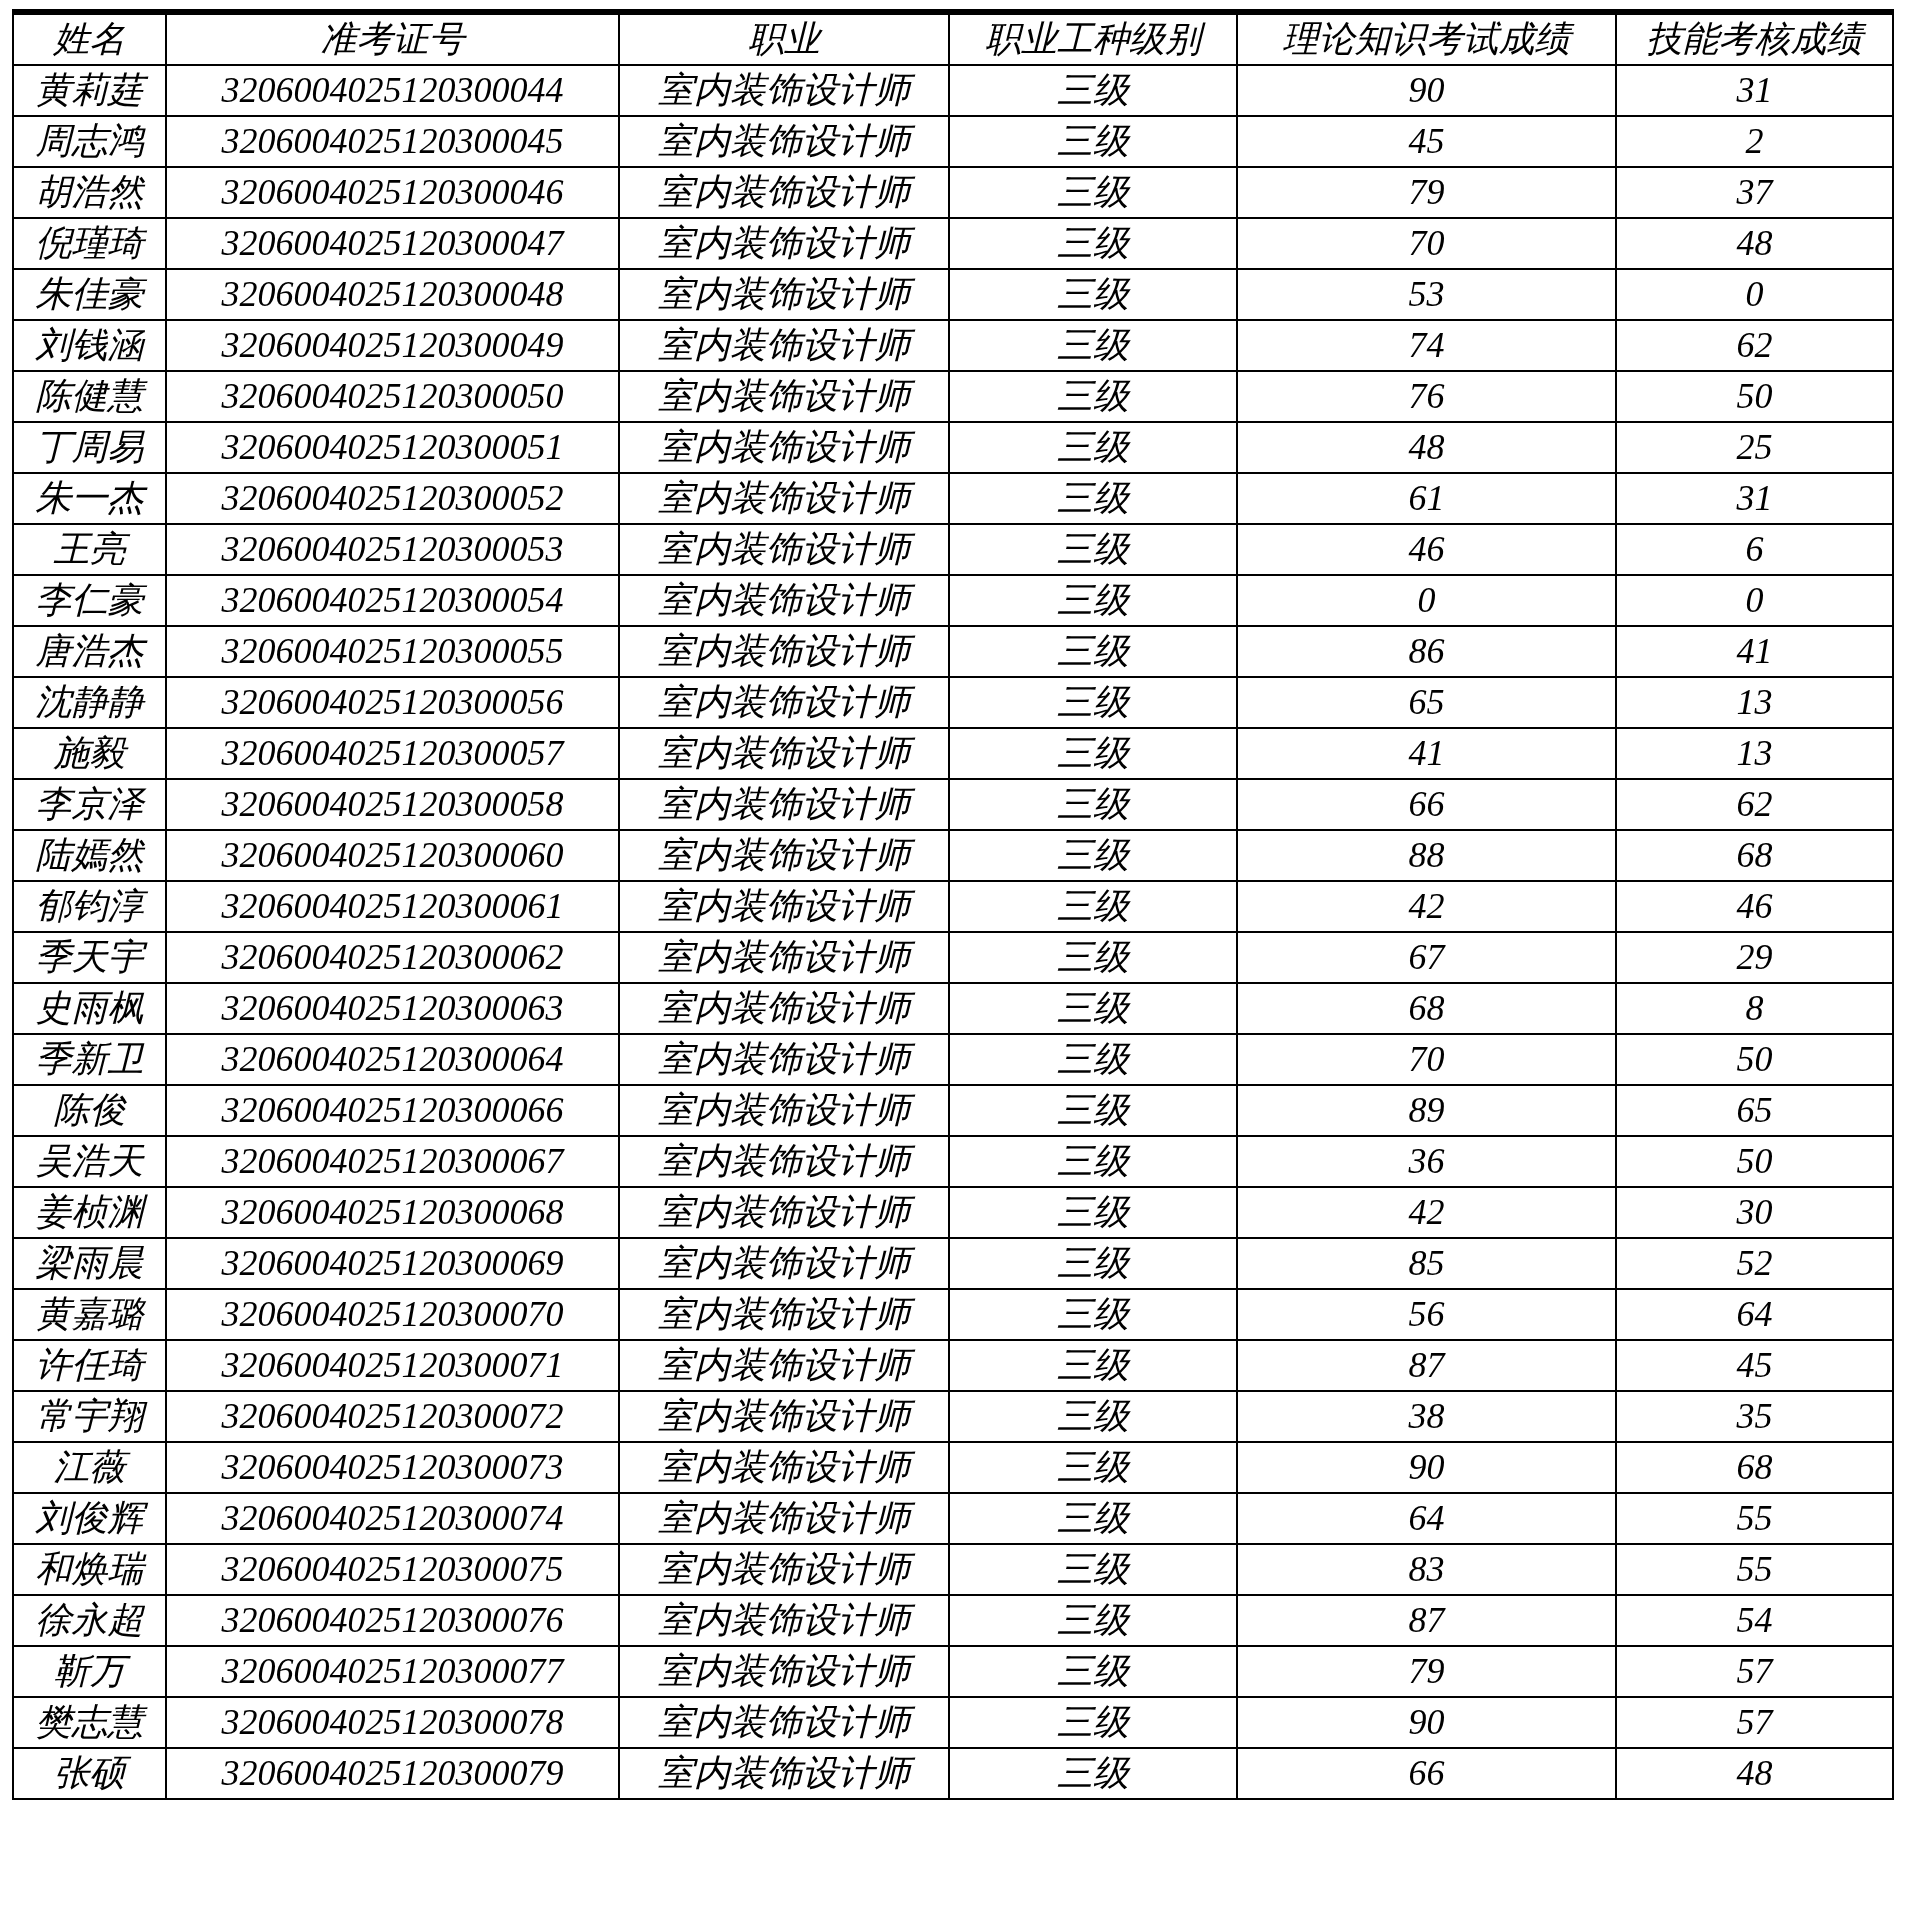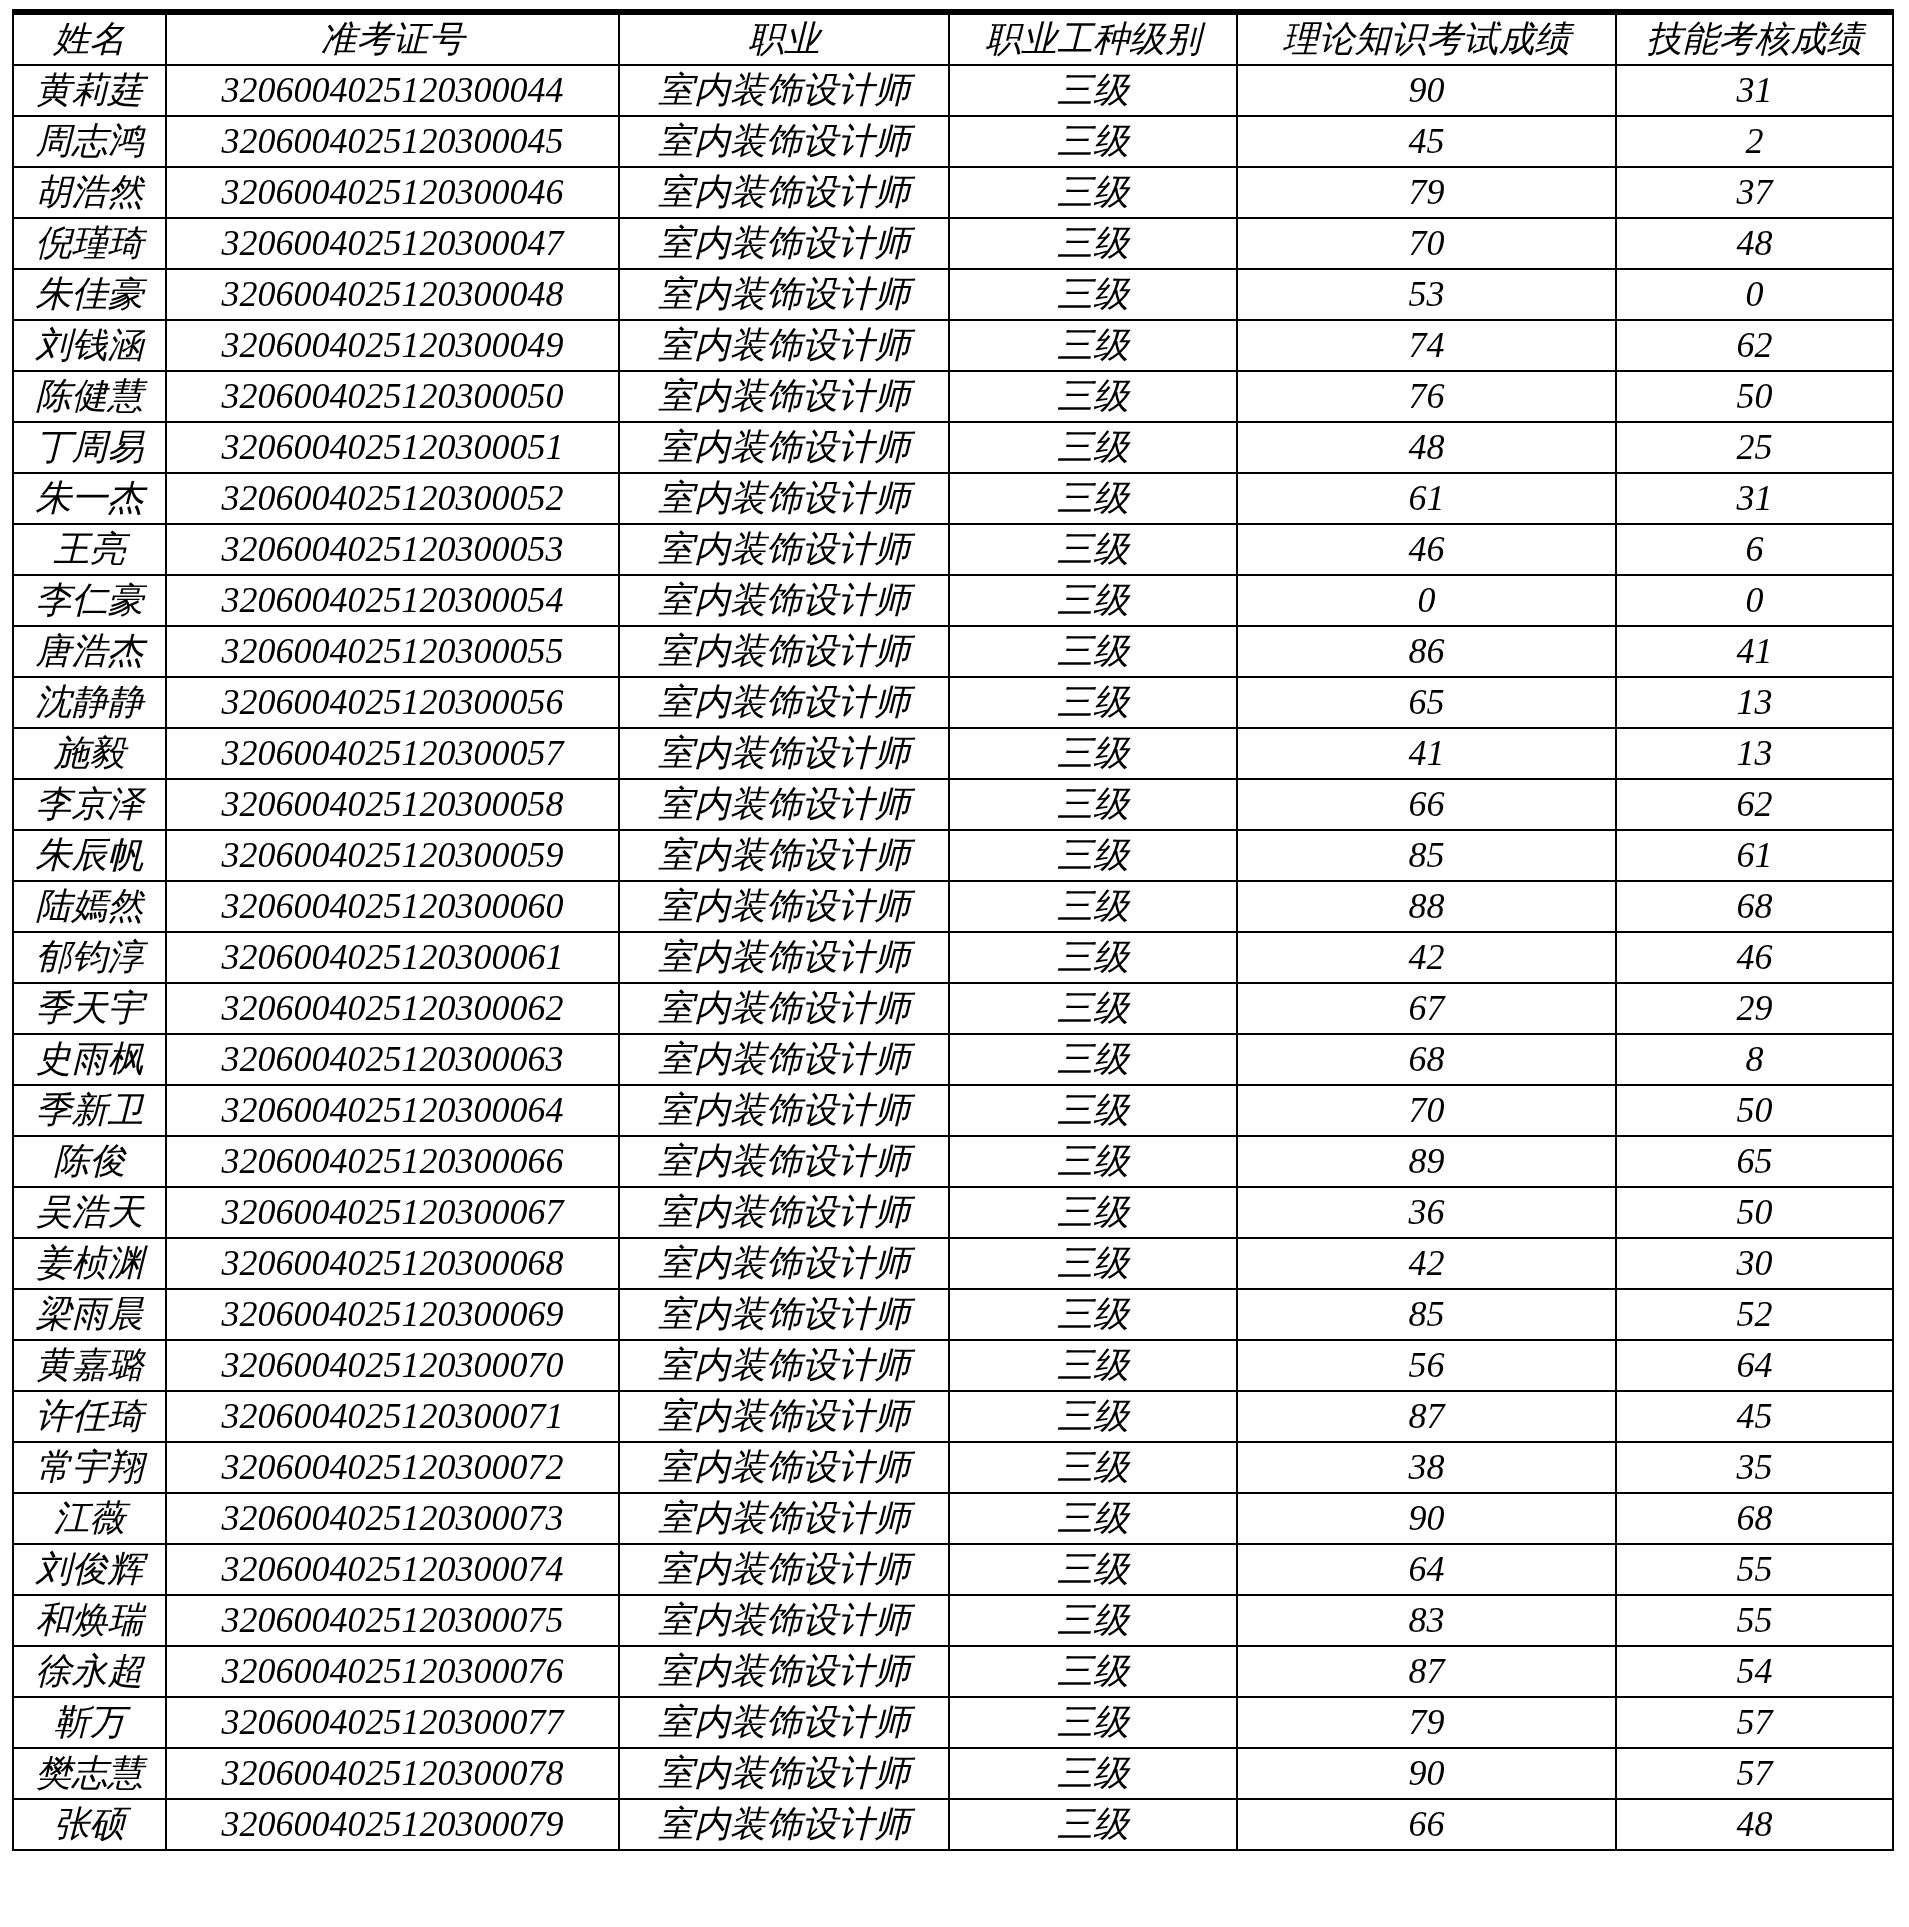--- a/index.html
+++ b/index.html
@@ -181,28 +181,20 @@
         </tr>
         <tr>
           <td>李京泽</td>
           <td>3206004025120300058</td>
           <td>室内装饰设计师</td>
           <td>三级</td>
           <td>66</td>
           <td>62</td>
         </tr>
         <tr>
-          <td>朱辰帆</td>
-          <td>3206004025120300059</td>
-          <td>室内装饰设计师</td>
-          <td>三级</td>
-          <td>85</td>
-          <td>61</td>
-        </tr>
-        <tr>
           <td>陆嫣然</td>
           <td>3206004025120300060</td>
           <td>室内装饰设计师</td>
           <td>三级</td>
           <td>88</td>
           <td>68</td>
         </tr>
         <tr>
           <td>郁钧淳</td>
           <td>3206004025120300061</td>

